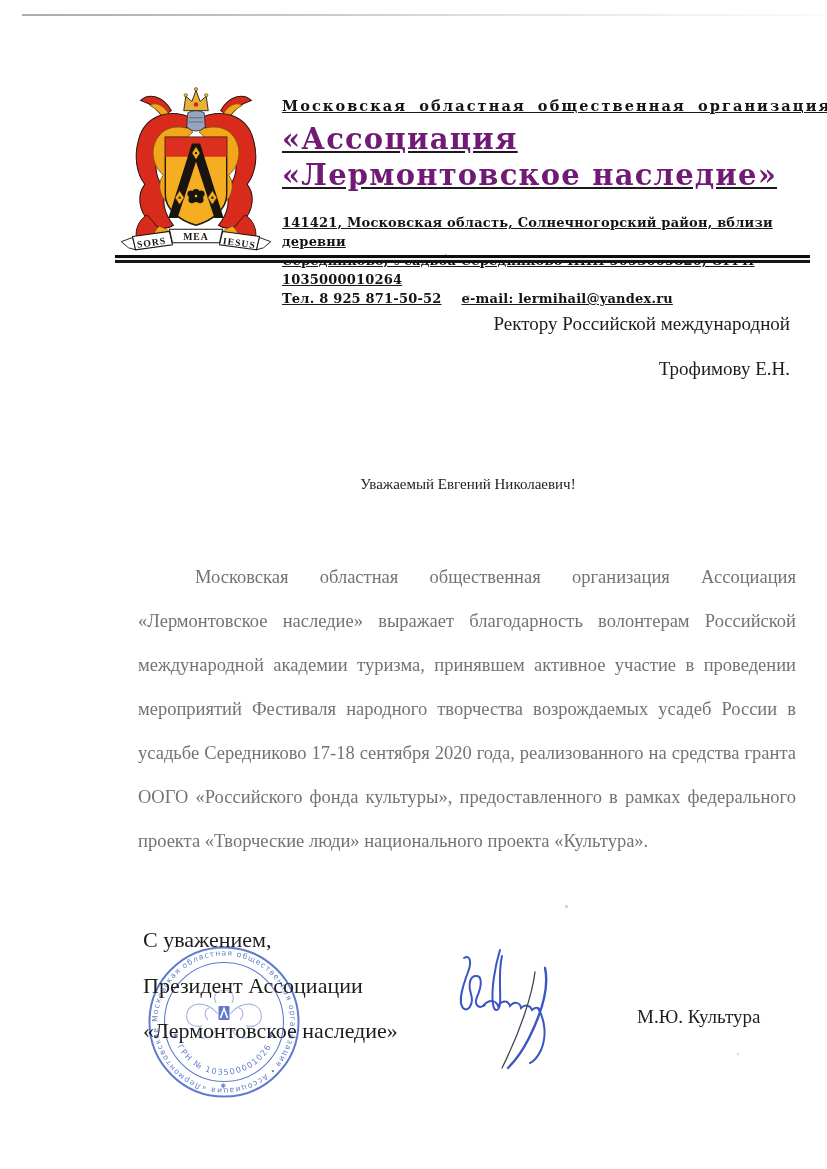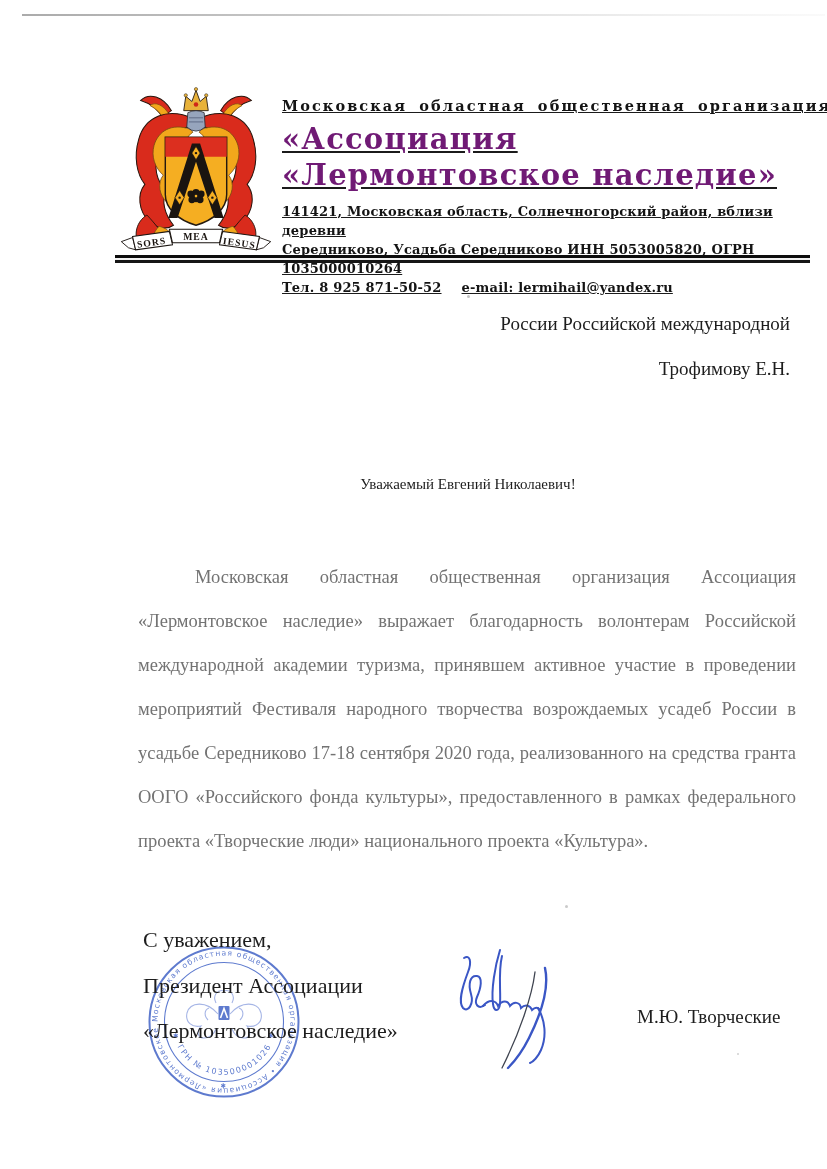--- a/index.html
+++ b/index.html
@@ -20,21 +20,21 @@
   .header-text{position:absolute;left:282px;top:97px;width:528px;text-align:left;text-decoration:underline;}
   .org-type{
     font-family:"DejaVu Serif", serif;font-weight:bold;font-size:14.5px;
     letter-spacing:2.1px;word-spacing:5px;color:#141414;white-space:nowrap;
   }
   .assoc-title{
     font-family:"DejaVu Serif", serif;font-weight:bold;font-size:29px;
     letter-spacing:1.2px;line-height:36px;margin-top:7px;color:#701a75;
   }
   .address{
-    margin-top:9px;font-family:"DejaVu Serif", serif;font-weight:bold;
+    margin-top:20px;font-family:"DejaVu Serif", serif;font-weight:bold;
     font-size:13px;line-height:19px;letter-spacing:.2px;color:#141414;
   }
   .addr-gap{display:inline-block;width:20px;}
   .rule{
     position:absolute;left:115px;top:255px;width:695px;height:2px;
     border-top:3.5px solid #0c0c0c;border-bottom:3px solid #161616;background:#f1f1f1;
   }
 
   
   .recipient{
@@ -138,21 +138,21 @@
       <div>Середниково, Усадьба Середниково ИНН 5053005820, ОГРН 1035000010264</div>
       <div>
         <span>Тел. 8 925 871-50-52</span><span class="addr-gap"></span><span>e-mail: lermihail@yandex.ru</span>
       </div>
     </div>
   </div>
 
   <div class="rule"></div>
 
   <div class="recipient">
-    <div>России Российской международной</div>
+    <div>Ректору Российской международной</div>
     <div>Трофимову Е.Н.</div>
   </div>
 
   <div class="greeting">Уважаемый Евгений Николаевич!</div>
 
   <div class="body-par">Московская областная общественная организация Ассоциация «Лермонтовское наследие» выражает благодарность волонтерам Российской международной академии туризма, принявшем активное участие в проведении мероприятий Фестиваля народного творчества возрождаемых усадеб России в усадьбе Середниково 17-18 сентября 2020 года, реализованного на средства гранта ООГО «Российского фонда культуры», предоставленного в рамках федерального проекта «Творческие люди» национального проекта «Культура».</div>
 
   <svg class="stamp" viewBox="0 0 156 156" aria-hidden="true">
     <defs>
       <path id="ringPath" d="M 11.5,78 A 66.5,66.5 0 1 1 144.5,78 A 66.5,66.5 0 1 1 11.5,78"></path>
@@ -189,19 +189,19 @@
     </g>
     <path d="M85,28 C82,52 70,88 52,124" fill="none" stroke="#3f4450" stroke-width="1.3" stroke-linecap="round"></path>
   </svg>
 
   <div class="closing">
     <div>С уважением,</div>
     <div>Президент Ассоциации</div>
     <div>«Лермонтовское наследие»</div>
   </div>
 
-  <div class="signer-name">М.Ю. Творческие</div>
+  <div class="signer-name">М.Ю. Культура</div>
 
   <div class="speck" style="left:467px;top:295px;width:3px;height:3px;opacity:.5;"></div>
   <div class="speck" style="left:565px;top:905px;width:3px;height:3px;opacity:.45;"></div>
   <div class="speck" style="left:737px;top:1053px;width:2px;height:2px;opacity:.4;"></div>
 
 </div>
 
 </body></html>

